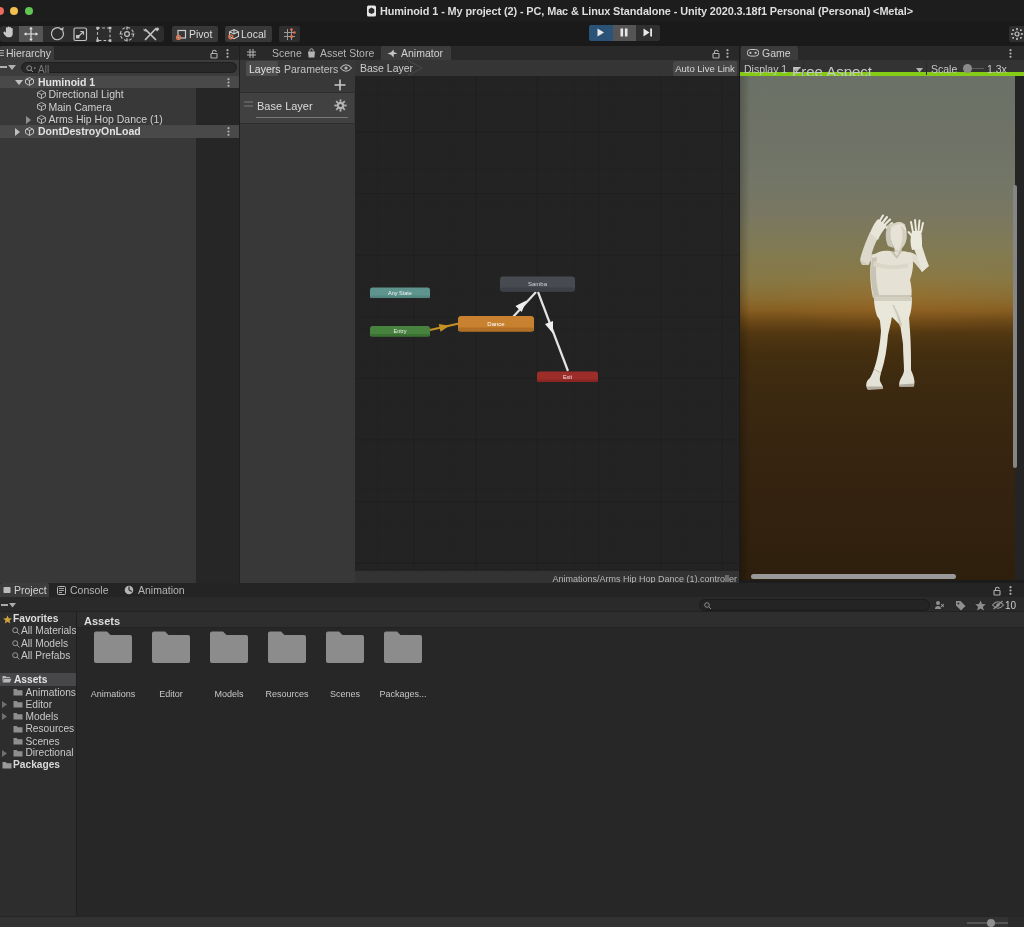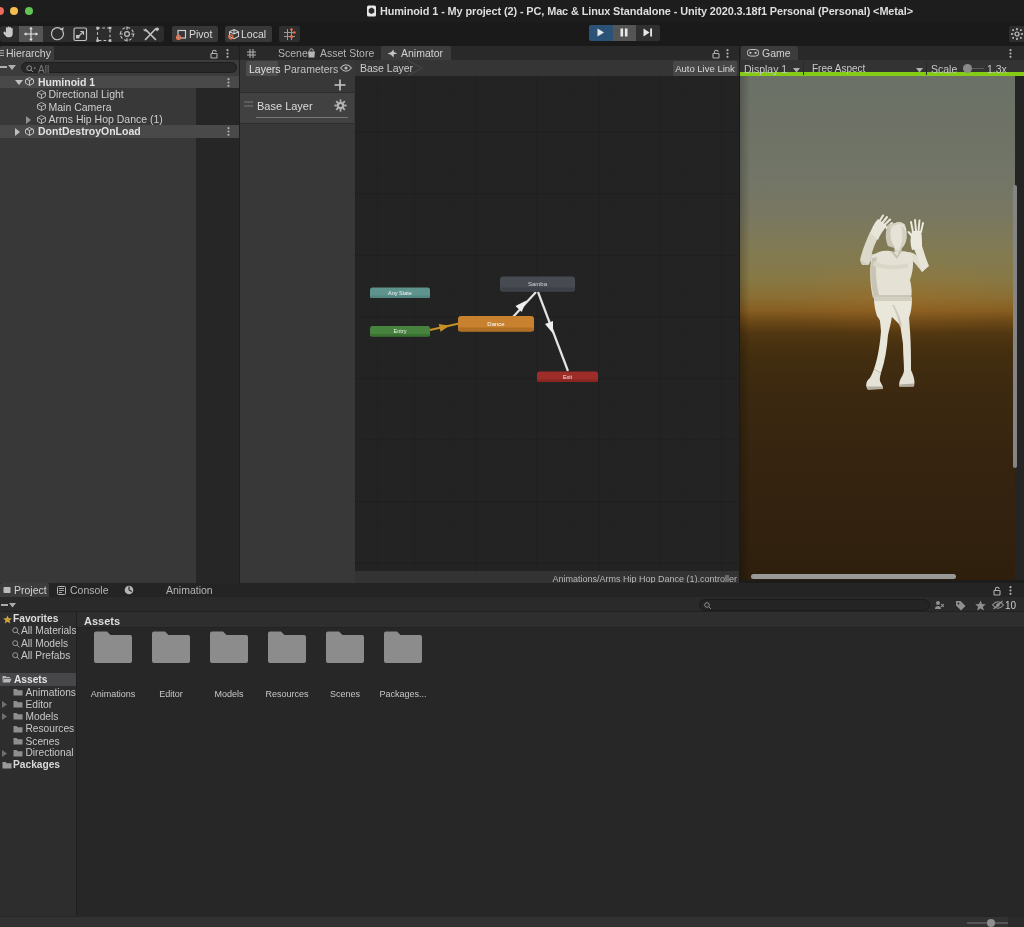--- a/index.html
+++ b/index.html
@@ -291,21 +291,21 @@
 
 <div id="center" class="abs">
 
   <div class="abs tabstrip" style="left:0;top:0;width:500px;height:14px;"></div>
   <div class="tab-inactive" style="left:7px;">
     <svg width="9" height="9" viewBox="0 0 9 9">
         <g stroke="#b4b4b4" stroke-width="1">
           <path d="M3 0 V9 M6 0 V9 M0 3 H9 M0 6 H9"></path>
         </g>
       </svg>
-    <span style="margin-left:22px">Scene</span>
+    <span style="margin-left:16px">Scene</span>
   </div>
   <div class="tab-inactive" style="left:67px;">
     <svg width="9" height="10" viewBox="0 0 9 10">
         <path d="M1 3.5 h7 l-0.6 6 h-5.8 z" fill="#b4b4b4"></path>
         <path d="M2.8 3.5 V2.5 a1.7 1.7 0 0 1 3.4 0 V3.5" fill="none" stroke="#b4b4b4" stroke-width="1"></path>
       </svg>
     <span style="margin-left:4px">Asset Store</span>
   </div>
   <div class="tab-active" style="left:141px;width:70px;padding-left:6px;">
     <svg width="11" height="9" viewBox="0 0 11 9">
@@ -430,21 +430,21 @@
         <circle cx="1.5" cy="7.8" r="1.1"></circle>
       </g>
     </svg>
 
   <div class="abs" style="left:0;top:14px;width:284px;height:16px;background:#333333;border-bottom:4px solid #84cc16;">
     <span class="abs txt" style="left:4px;top:4px;font-size:10.5px;color:#c8c8c8;">Display 1</span>
     <svg class="abs" style="left:53px;top:8px" width="7" height="4.5" viewBox="0 0 7 4.5">
         <path d="M0 0 h7 l-3.5 4.5 z" fill="#b0b0b0"></path>
       </svg>
     <div class="abs" style="left:63px;top:1px;width:1px;height:14px;background:#2a2a2a;"></div>
-    <span class="abs txt" style="left:72px;top:4px;font-size:10px;color:#c8c8c8;">Free Aspect</span>
+    <span class="abs txt" style="left:52px;top:4px;font-size:15px;color:#c8c8c8;">Free Aspect</span>
     <svg class="abs" style="left:176px;top:8px" width="7" height="4.5" viewBox="0 0 7 4.5">
         <path d="M0 0 h7 l-3.5 4.5 z" fill="#b0b0b0"></path>
       </svg>
     <div class="abs" style="left:186px;top:1px;width:1px;height:14px;background:#2a2a2a;"></div>
     <span class="abs txt" style="left:191px;top:4px;font-size:10.5px;color:#c8c8c8;">Scale</span>
     <div class="abs" style="left:232px;top:7.5px;width:12px;height:1.5px;background:#5a5a5a;"></div>
     <div class="abs" style="left:223px;top:3.5px;width:9px;height:9px;border-radius:50%;background:#8a8a8a;"></div>
     <span class="abs txt" style="left:247px;top:4px;font-size:10.5px;color:#c8c8c8;">1.3x</span>
   </div>
 
@@ -516,21 +516,21 @@
       </svg>
     <span style="margin-left:3px">Project</span>
   </div>
   <div class="tab-inactive" style="left:57px;">
     <svg width="9" height="9" viewBox="0 0 9 9">
         <rect x="0.5" y="0.5" width="8" height="8" rx="1" fill="none" stroke="#b4b4b4" stroke-width="1"></rect>
         <path d="M2 2.5 h5 M2 4.5 h5 M2 6.5 h3" stroke="#b4b4b4" stroke-width="0.9"></path>
       </svg>
     <span style="margin-left:4px">Console</span>
   </div>
-  <div class="tab-inactive" style="left:124px;gap:28px;">
+  <div class="tab-inactive" style="left:124px;">
     <svg width="10" height="10" viewBox="0 0 10 10">
         <circle cx="5" cy="5" r="4.3" fill="#b4b4b4"></circle>
         <path d="M5 5 V1.5 M5 5 L7.8 6.5" stroke="#242424" stroke-width="1.1" fill="none"></path>
       </svg>
     <span style="margin-left:4px">Animation</span>
   </div>
   <svg class="abs" style="left:992px;top:2.5px" width="10" height="10" viewBox="0 0 10 10">
       <g fill="none" stroke="#b0b0b0" stroke-width="1.1">
         <rect x="2" y="4.5" width="6" height="4.5" rx="0.5"></rect>
         <path d="M3.5 4.5 V3 a1.8 1.8 0 0 1 3.6 0"></path>

